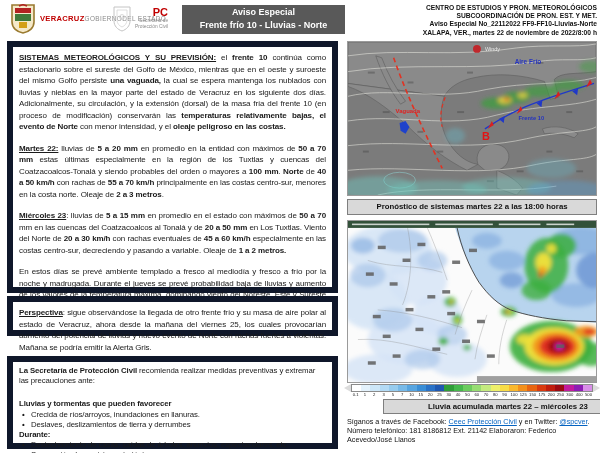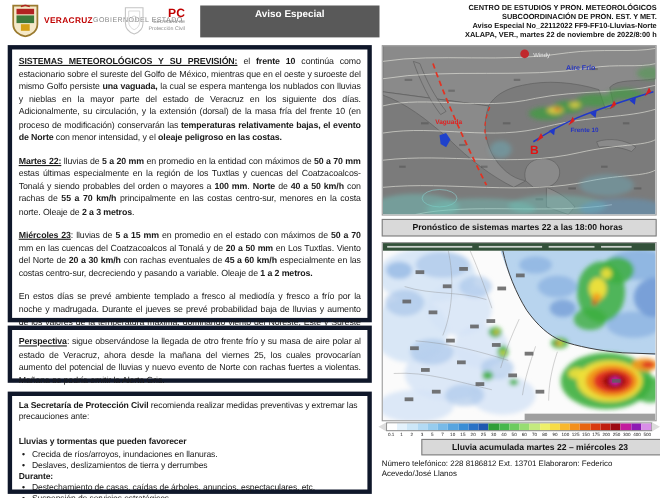--- a/index.html
+++ b/index.html
@@ -13,41 +13,41 @@
   .logo-ver .brand{color:#c00000;font-weight:bold;font-size:7.6px;letter-spacing:.3px;}
   .logo-ver .sub{color:#8a8a8a;font-size:6.4px;letter-spacing:.4px;}
   .logo-pc{position:absolute;left:112px;top:5px;display:flex;align-items:center;gap:3px;}
   .logo-pc .txt{display:flex;flex-direction:column;line-height:5.6px;text-align:right;}
   .logo-pc .abbr{color:#c00000;font-weight:bold;font-size:11px;line-height:11px;}
   .logo-pc .sub{color:#8a8a8a;font-size:4.8px;}
   .title-box{position:absolute;left:182px;top:5px;width:163px;height:29px;background:#595959;color:#fff;font-weight:bold;font-size:9px;text-align:center;line-height:13px;padding-top:1px;}
   .org{position:absolute;right:3px;top:4px;width:256px;text-align:right;font-weight:bold;font-size:6.7px;line-height:8.2px;color:#111;}
 
   
-  .box{position:absolute;left:7px;width:331px;border:4px solid #0f172a;background:#fff;padding:5px 6px;font-size:8px;line-height:11.5px;text-align:justify;letter-spacing:-.1px;}
+  .box{position:absolute;left:7px;width:331px;border:6px solid #0f172a;background:#fff;padding:5px 6px;font-size:8px;line-height:11.5px;text-align:justify;letter-spacing:-.1px;}
   .box1{top:41px;height:252px;}
-  .box2{top:296px;height:52px;}
+  .box2{top:296px;height:40px;}
   .box3{top:356px;height:93px;font-size:7.8px;line-height:10.2px;text-align:left;padding:4px 6px;}
   .para{margin-bottom:10px;}
   .para:last-child{margin-bottom:0;}
   .b{font-weight:bold;}
   .u{text-decoration:underline;}
   .lnk{color:#0563c1;text-decoration:underline;}
   .reco-h{font-weight:bold;}
   .reco-intro{margin-bottom:13px;}
   .bullet-row{display:flex;justify-content:center;}
   .bullet-row::before{content:"\2022";width:9px;padding-left:3px;flex:0 0 auto;font-weight:bold;}
   .bullet-row span{flex:1;}
 
   
   .map-frame{position:absolute;left:347px;width:250px;border:1px solid #9a9a9a;overflow:hidden;}
   .map1{top:41px;height:155px;}
   .map2{top:220px;height:163px;}
   .map-frame svg{display:block;width:100%;height:100%;}
-  .cap{position:absolute;left:347px;width:250px;background:#d9d9d9;border:1px solid #7f7f7f;font-weight:bold;font-size:7.8px;color:#111;padding-left:27px;}
+  .cap{position:absolute;left:347px;width:250px;background:#d9d9d9;border:1px solid #7f7f7f;text-align:center;font-weight:bold;font-size:7.8px;color:#111;}
   .cap1{top:199px;height:16px;line-height:14px;}
   .cap2{top:399px;height:15px;line-height:13px;margin-left:36px;}
   .scale-wrap{position:absolute;left:344px;top:384px;width:256px;}
   .scale-row{display:flex;align-items:center;height:8px;}
   .sc-arrow-l{width:0;height:0;border-top:4px solid transparent;border-bottom:4px solid transparent;border-right:7px solid #dcdcdc;}
   .sc-arrow-r{width:0;height:0;border-top:4px solid transparent;border-bottom:4px solid transparent;border-left:7px solid #dcdcdc;}
   .sc-cells{flex:1;display:flex;height:8px;border:1px solid #8a8a8a;}
   .sc-cell{flex:1;}
   .sc-vals{display:flex;padding:0 7px;}
   .sc-val{flex:1;text-align:center;font-size:4.2px;line-height:5.5px;color:#222;}
@@ -89,20 +89,21 @@
     </svg>
     <div class="txt">
       <span class="abbr">PC</span>
       <span class="sub">Secretaría de</span>
       <span class="sub">Protección Civil</span>
     </div>
   </div>
 
   <div class="title-box">
     <div>Aviso  Especial</div>
+    <div>Frente frío 10 - Lluvias - Norte</div>
   </div>
 
   <div class="org">
     <div>CENTRO DE ESTUDIOS Y PRON. METEOROLÓGICOS</div>
     <div>SUBCOORDINACIÓN DE PRON.  EST. Y MET.</div>
     <div>Aviso Especial No_22112022 FF9-FF10-Lluvias-Norte</div>
     <div>XALAPA, VER., martes 22 de noviembre de 2022/8:00 h</div>
   </div>
 
   <div class="box box1">
@@ -409,16 +410,17 @@
         <div class="sc-val">250</div>
         <div class="sc-val">300</div>
         <div class="sc-val">400</div>
         <div class="sc-val">500</div>
       </div>
   </div>
 
   <div class="cap cap2">Lluvia acumulada martes 22 – miércoles 23</div>
 
   <div class="rfooter">
-    <p class="para"><span>Número telefónico:  228 8186812 Ext. 13701 Elaboraron: Federico Acevedo/José Llanos</span></p>
+    <p class="para"><span>Síganos a través de Facebook: </span><span class="lnk">Ceec Protección Civil</span><span>  y en Twitter: </span><span class="lnk">@spcver</span><span>.</span></p>
+    <p class="para"><span>Número telefónico:  181 8186812 Ext. 21142 Elaboraron: Federico Acevedo/José Llanos</span></p>
   </div>
 
 </div>
 
 </body></html>

